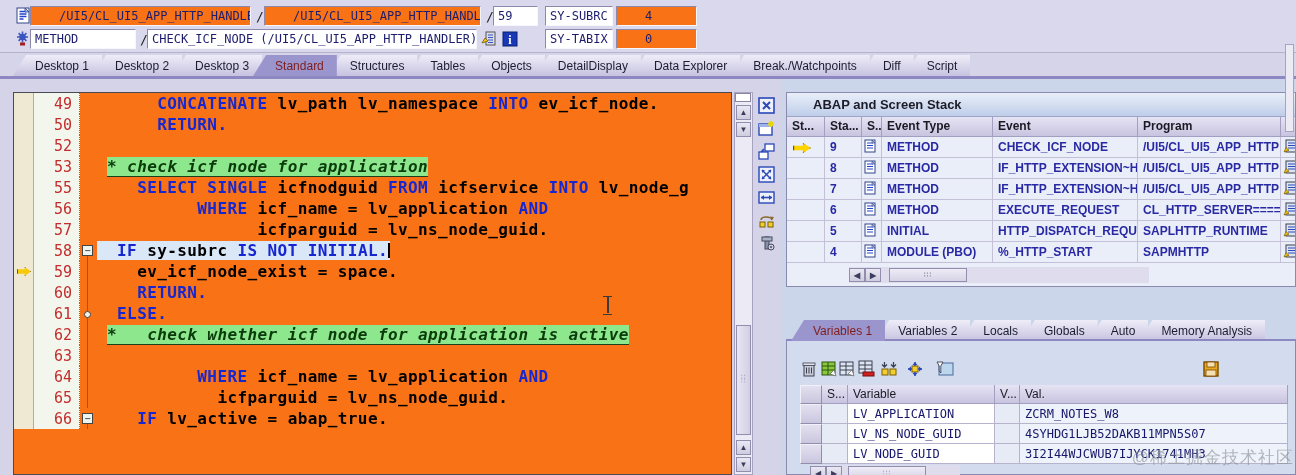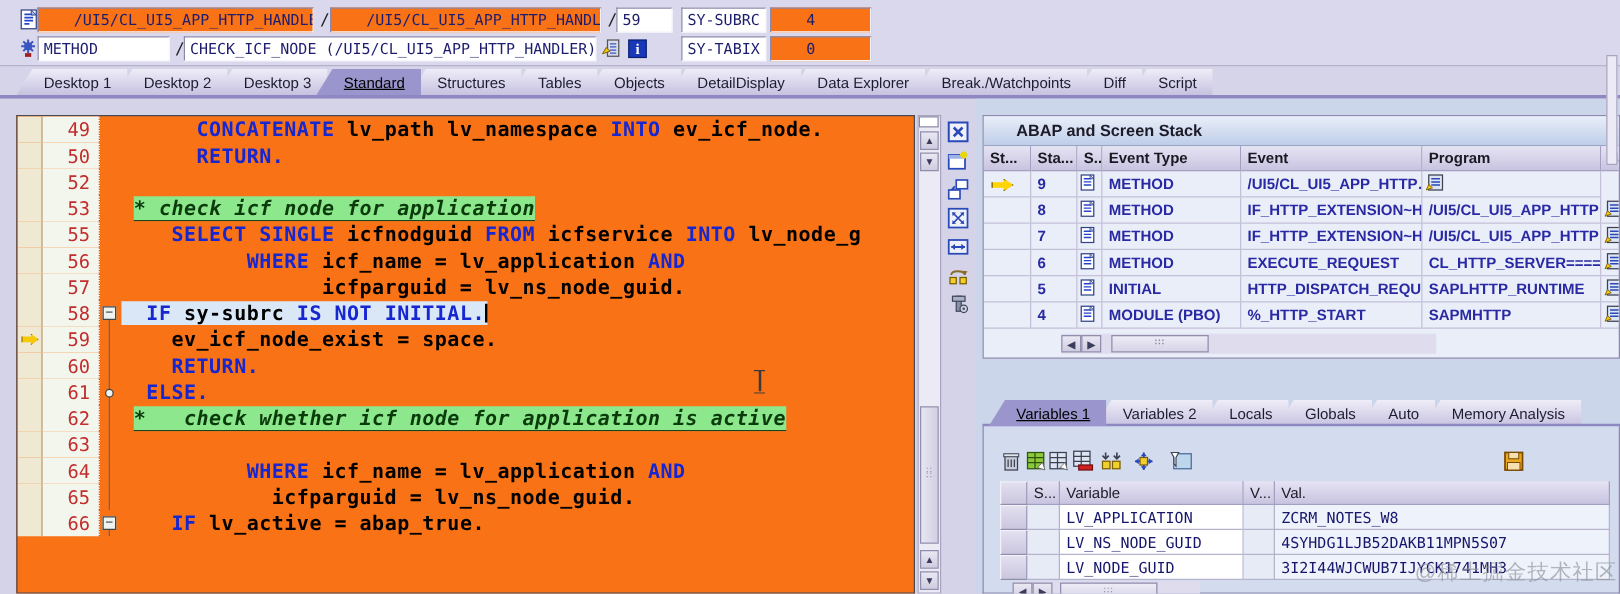--- a/index.html
+++ b/index.html
@@ -17,21 +17,21 @@
   .field.ro { background:#f97316;padding-left:28px; }
   .sep { position:absolute; top:3px; font-size:13px; color:#222; font-family:"DejaVu Sans Mono", monospace; }
   .ticon { position:absolute; top:1px; width:17px; height:17px; }
 
   
   .tabstrip { position:absolute; display:flex; align-items:flex-end; }
   #mainTabs { left:22px; top:54px; height:22px; }
   .tab { position:relative; height:21px; padding:4px 13px 3px 22px; font-size:12px; color:#1c1c30; white-space:nowrap;
          background:linear-gradient(#efedf8, #c6c2e0); clip-path:polygon(13px 0,100% 0,100% 100%,0 100%);
          margin-left:-9px; cursor:default; }
-  .tab.active { background:#9a95cd; color:#000000; z-index:3;text-decoration:underline; }
+  .tab.active { background:#9a95cd; color:#7f1d1d; z-index:3; }
   .tabline { position:absolute; left:0; width:1296px; height:3px; background:#8d88c2; }
   #mainTabLine { top:76px; }
 
   
   .content { position:absolute; left:0; top:79px; width:1296px; height:396px; background:#d5d3e8; }
   .rightbg { position:absolute; left:781px; top:79px; width:515px; height:396px; background:#ccd6ea; }
 
   
   .editor { position:absolute; left:13px; top:92px; width:719px; height:383px;
             border:1px solid #4a4a55; background:#f97316; overflow:hidden; }
@@ -394,20 +394,21 @@
           <div class="cell">
             <span class="stackarrow"></span>
           </div>
           <div class="cell">9</div>
           <div class="cell icon-cell"><svg width="13" height="14" viewBox="0 0 13 14">
               <rect x="1" y="1" width="10" height="12" fill="#fff" stroke="#334488"></rect>
               <path d="M3 4h6M3 6.5h6M3 9h6" stroke="#2244cc" stroke-width="1.1"></path>
               <path d="M8 1l3 3h-3z" fill="#aabbee" stroke="#334488" stroke-width="0.6"></path>
             </svg></div>
           <div class="cell">METHOD</div>
+          <div class="cell">CHECK_ICF_NODE</div>
           <div class="cell">/UI5/CL_UI5_APP_HTTP…</div>
           <div class="cell icon-cell"><svg width="15" height="14" viewBox="0 0 15 14">
               <rect x="3" y="1" width="11" height="12" fill="#dde4f2" stroke="#3c4050"></rect>
               <path d="M5 4h7M5 6.5h7M5 9h7" stroke="#2a48b8" stroke-width="1.2"></path>
               <path d="M1 13l5-1.8-3-2.6z" fill="#f4c610" stroke="#7a5e00" stroke-width="0.7"></path>
             </svg></div>
         </div>
         <div class="grid-r">
           <div class="cell"></div>
           <div class="cell">8</div>

